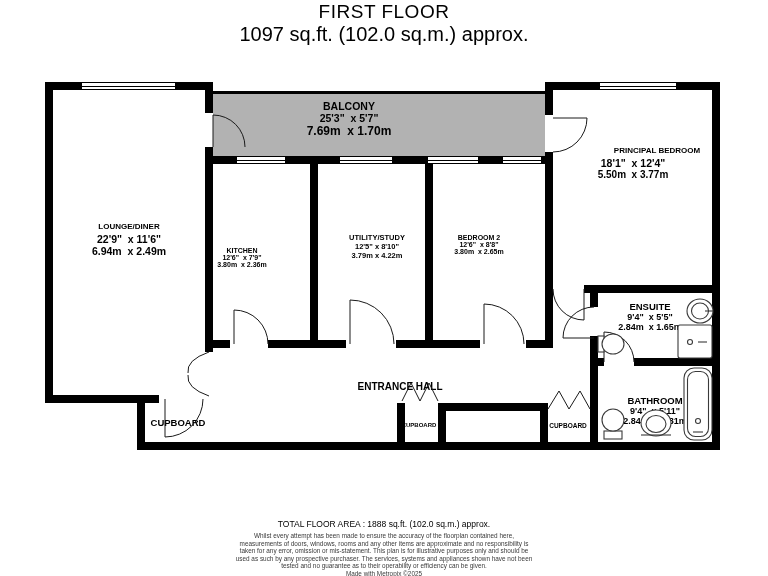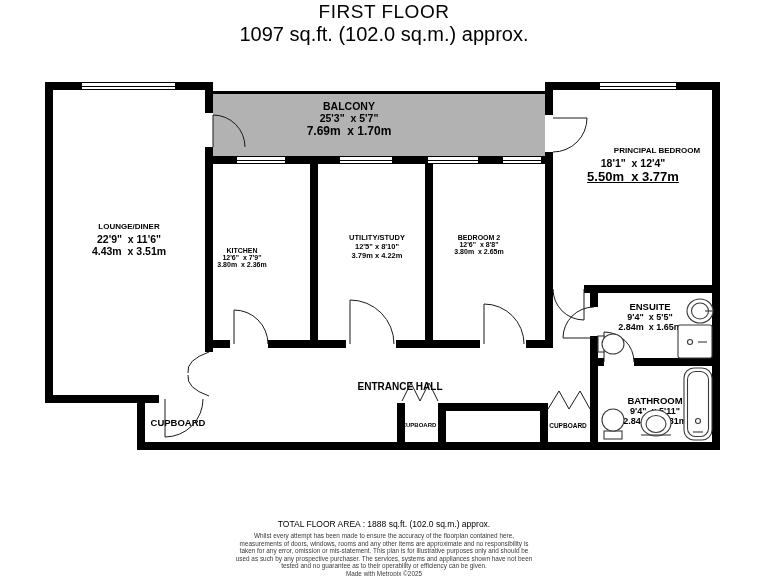--- a/index.html
+++ b/index.html
@@ -81,21 +81,21 @@
 
   <div class="room" style="left:213px;top:100px;width:272px;height:56px;">
     <span class="rname" style="font-size:10.5px;">BALCONY</span>
     <span class="rdim" style="font-size:10.5px;">25'3"  x 5'7"</span>
     <span class="rdim" style="font-size:12px;">7.69m  x 1.70m</span>
   </div>
 
   <div class="room" style="left:53px;top:222px;width:152px;height:50px;">
     <span class="rname" style="font-size:8px;">LOUNGE/DINER</span>
     <span class="rdim" style="font-size:10.5px;margin-top:2px;">22'9"  x 11'6"</span>
-    <span class="rdim" style="font-size:10.5px;">4.43m  x 3.51m</span>
+    <span class="rdim" style="font-size:10.5px;">6.94m  x 2.49m</span>
   </div>
 
   <div class="room" style="left:197px;top:247px;width:90px;height:34px;">
     <span class="rname" style="font-size:7px;">KITCHEN</span>
     <span class="rdim" style="font-size:7px;">12'6"  x 7'9"</span>
     <span class="rdim" style="font-size:7px;">3.80m  x 2.36m</span>
   </div>
 
   <div class="room" style="left:318px;top:233px;width:118px;height:34px;">
     <span class="rname" style="font-size:7.5px;">UTILITY/STUDY</span>
@@ -105,21 +105,21 @@
 
   <div class="room" style="left:433px;top:234px;width:92px;height:34px;">
     <span class="rname" style="font-size:7px;">BEDROOM 2</span>
     <span class="rdim" style="font-size:7px;">12'6"  x 8'8"</span>
     <span class="rdim" style="font-size:7px;">3.80m  x 2.65m</span>
   </div>
 
   <div class="room" style="left:560px;top:146px;width:146px;height:48px;">
     <span class="rname" style="font-size:8px;margin-left:48px;">PRINCIPAL BEDROOM</span>
     <span class="rdim" style="font-size:10.5px;margin-top:2px;">18'1"  x 12'4"</span>
-    <span class="rdim" style="font-size:13px;text-decoration:underline;">5.50m  x 3.77m</span>
+    <span class="rdim" style="font-size:10px;">5.50m  x 3.77m</span>
   </div>
 
   <div class="room" style="left:596px;top:301px;width:108px;height:38px;">
     <span class="rname" style="font-size:9.5px;">ENSUITE</span>
     <span class="rdim" style="font-size:9px;">9'4"  x 5'5"</span>
     <span class="rdim" style="font-size:9px;">2.84m  x 1.65m</span>
   </div>
 
   <div class="room" style="left:600px;top:387px;width:110px;height:34px;">
     <span class="rname" style="font-size:9.5px;margin-top:8px;">BATHROOM</span>

